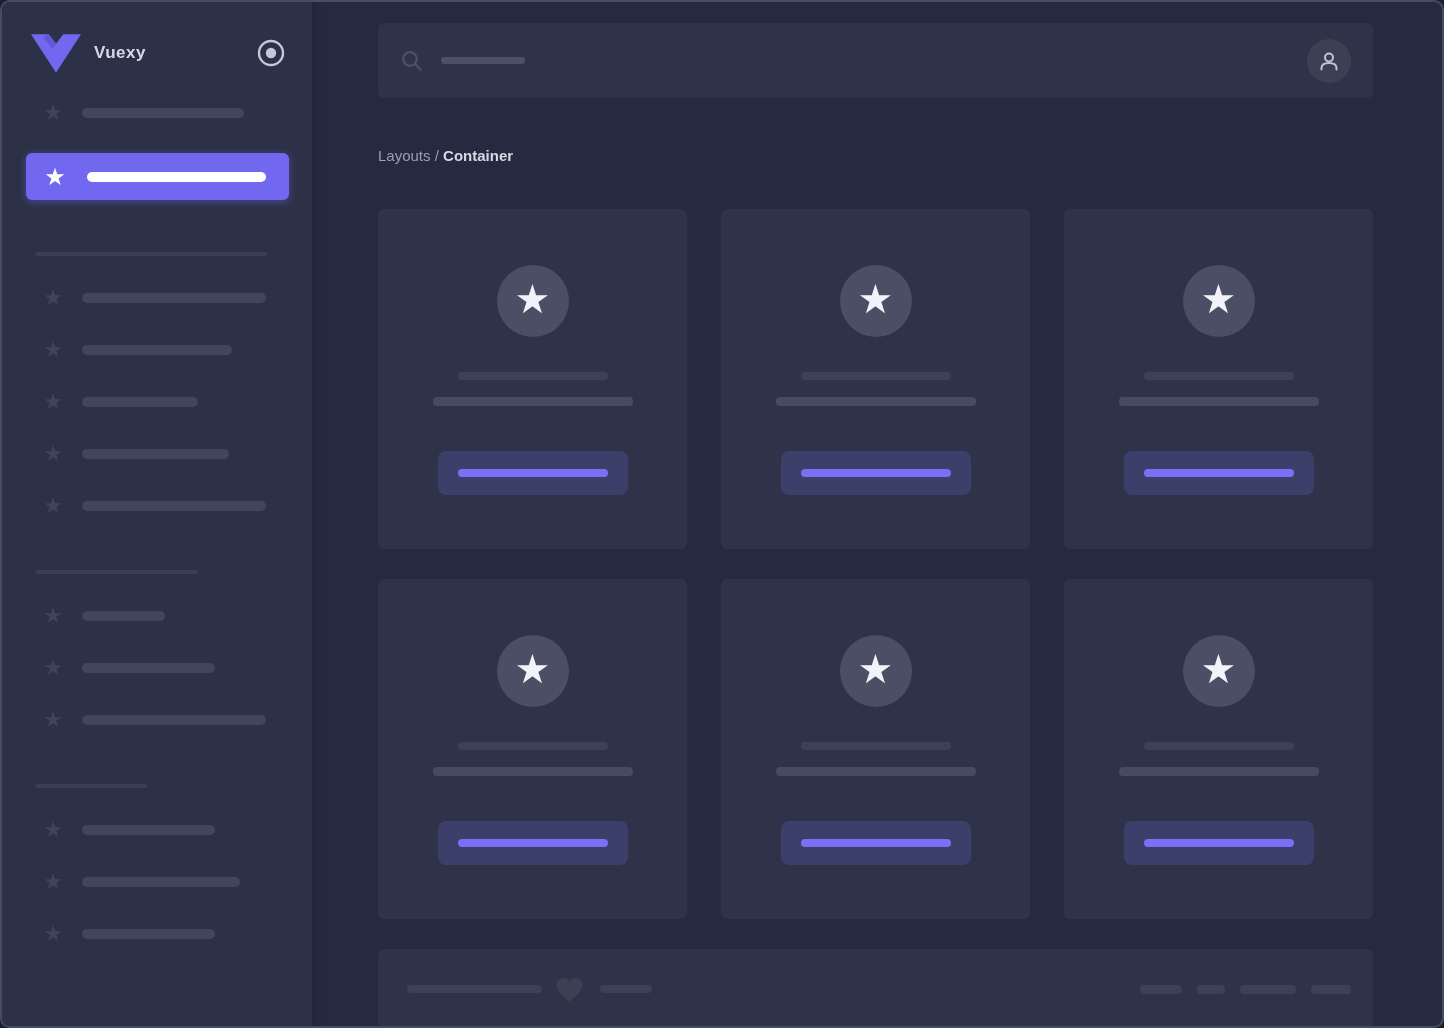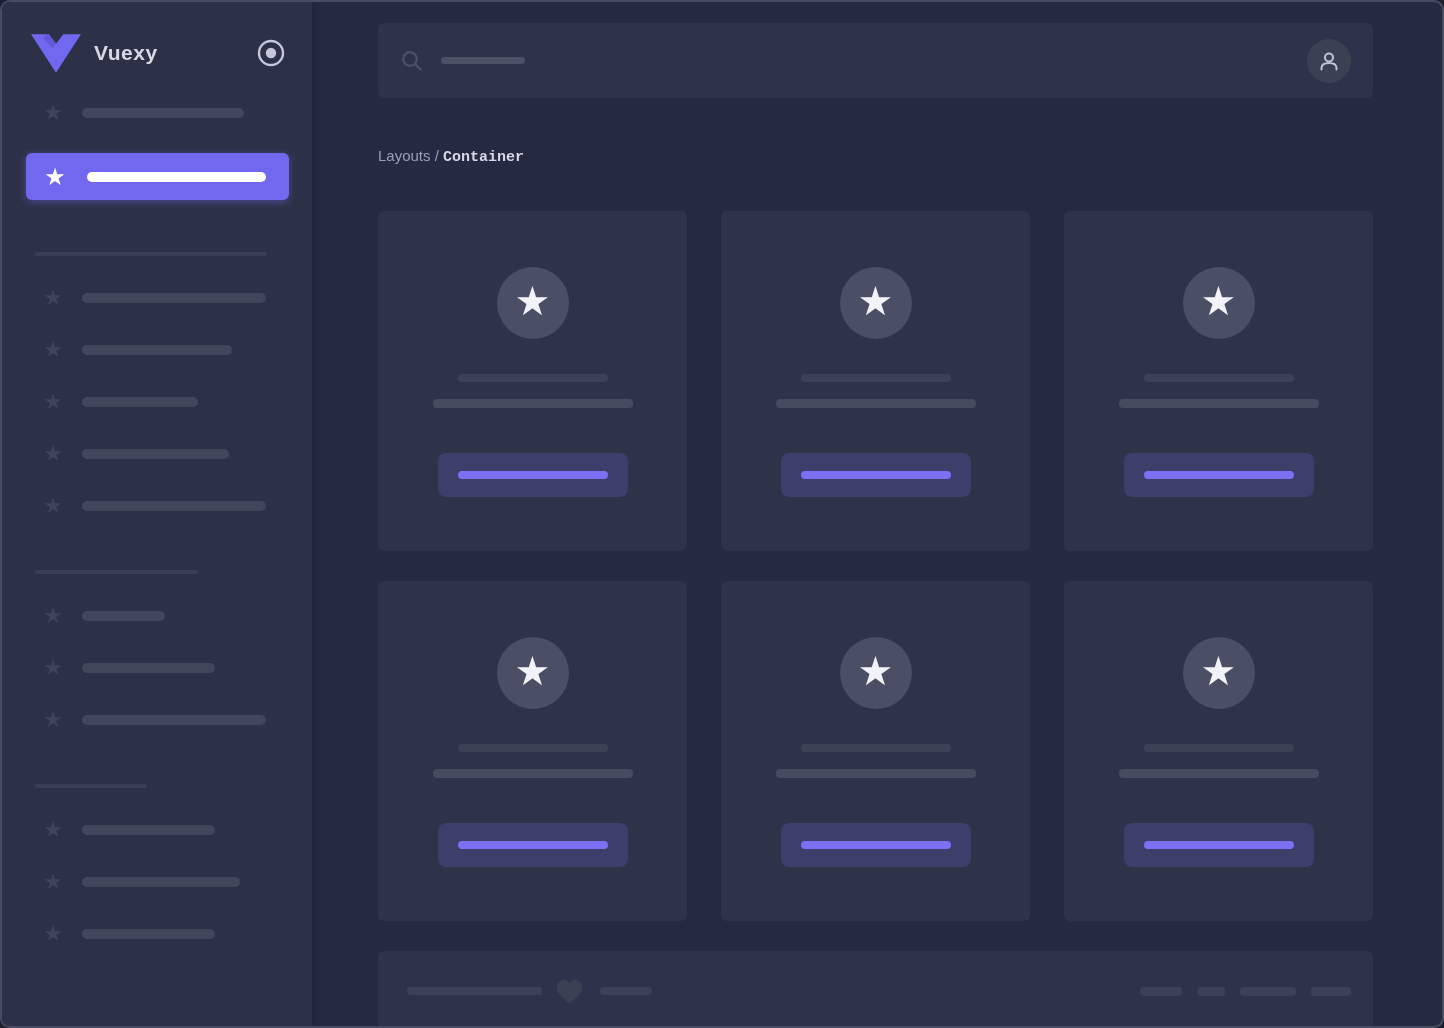--- a/index.html
+++ b/index.html
@@ -10,21 +10,21 @@
   }
   
   .sidebar{
     width:310px;min-width:310px;height:100%;
     background:var(--sidebar-bg);
     box-shadow:2px 0 8px rgba(10,12,24,.25);
     position:relative;z-index:2;
   }
   .logo-row{display:flex;align-items:center;padding:30px 25px 0 28px;}
   .logo-mark{width:52px;height:42px;flex:0 0 auto;}
-  .logo-text{margin-left:12px;font-size:21px;font-weight:700;letter-spacing:.5px;color:var(--text-light);}
+  .logo-text{margin-left:12px;font-size:17px;font-weight:700;letter-spacing:.5px;color:var(--text-light);}
   .pin-toggle{margin-left:auto;width:32px;height:32px;display:flex;align-items:center;justify-content:center;cursor:pointer;}
   .menu{padding-top:27px;}
   .menu-item{display:flex;align-items:center;height:24px;margin:0 0 28px 39px;}
   .menu-item .star{font-size:22px;line-height:24px;width:24px;text-align:center;color:var(--star-muted);}
   .menu-item .skel-bar{height:10px;border-radius:5px;background:var(--skeleton);margin-left:17px;}
   .menu-item.active{
     height:47px;margin:17px 23px 0 24px;padding-left:17px;
     background:var(--brand-purple);border-radius:6px;
     box-shadow:0 2px 8px rgba(114,103,239,.45);
   }
@@ -36,21 +36,21 @@
   .search-bar{
     margin-top:21px;height:75px;background:var(--card-bg);border-radius:6px;
     display:flex;align-items:center;padding:0 22px 0 23px;box-sizing:border-box;cursor:text;
   }
   .search-placeholder{width:84px;height:7px;border-radius:4px;background:var(--icon-gray);margin-left:18px;}
   .avatar-btn{
     margin-left:auto;width:44px;height:44px;border-radius:50%;
     background:var(--circle-soft);display:flex;align-items:center;justify-content:center;cursor:pointer;
   }
   .breadcrumb{margin-top:48px;font-size:15px;line-height:20px;color:var(--text-muted);}
-  .breadcrumb .crumb-page{color:var(--text-light);font-weight:700;font-family:Liberation Mono, monospace;}
+  .breadcrumb .crumb-page{color:var(--text-light);font-weight:700;}
   .card-grid{margin-top:43px;display:grid;grid-template-columns:repeat(3,1fr);column-gap:34px;row-gap:30px;}
   .card{
     height:340px;background:var(--card-bg);border-radius:6px;
     display:flex;flex-direction:column;align-items:center;box-sizing:border-box;padding-top:56px;
   }
   .card-circle{width:72px;height:72px;border-radius:50%;background:var(--circle-gray);display:flex;align-items:center;justify-content:center;}
   .card-star{color:#f2f3f8;font-size:40px;line-height:1;transform:translateY(-2px);}
   .skel{border-radius:4px;}
   .card .line1{margin-top:35px;height:8px;background:var(--skeleton-dark);}
   .card .line2{margin-top:17px;height:9px;background:var(--skeleton-light);}

